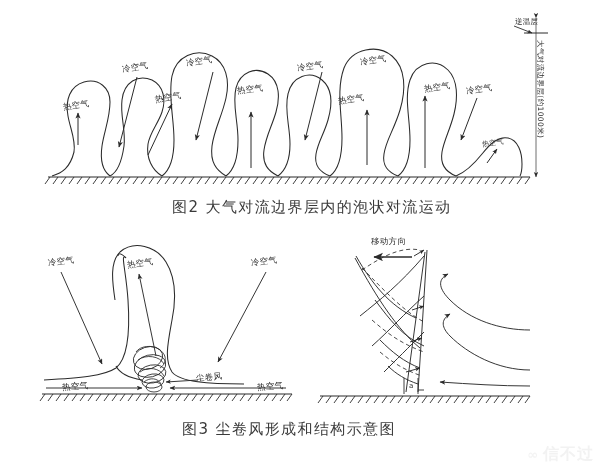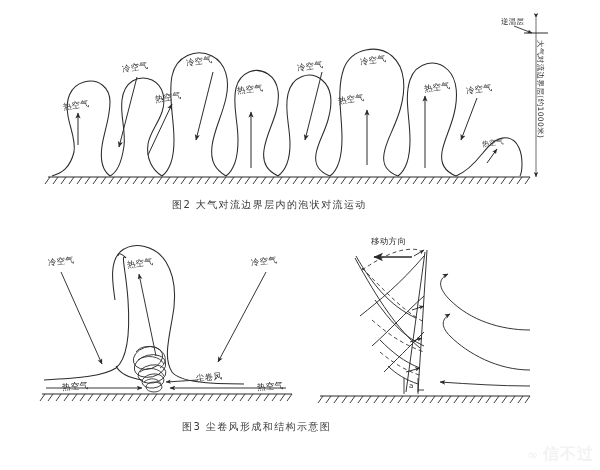--- a/index.html
+++ b/index.html
@@ -24,21 +24,21 @@
   }
   svg.canvas {
     position: absolute;
     left: 0; top: 0;
     width: 600px;
     height: 470px;
     display: block;
   }
   .cap {
     position: absolute;
-    font-size: 10px;
+    font-size: 15px;
     color: #3a3a3a;
     letter-spacing: 1.4px;
     white-space: nowrap;
     font-family: "DejaVu Sans", "Liberation Sans", sans-serif;
   }
   #cap-fig2 {
     left: 172px;
     top: 198px;
   }
   #cap-fig3 {
@@ -403,21 +403,21 @@
   <div class="lbl" style="left:186px; top:56px; transform:rotate(-8deg);">冷空气</div>
   <div class="lbl" style="left:155px; top:92px; transform:rotate(-10deg);">热空气</div>
   <div class="lbl" style="left:237px; top:84px; transform:rotate(-7deg);">热空气</div>
   <div class="lbl" style="left:297px; top:61px; transform:rotate(-8deg);">冷空气</div>
   <div class="lbl" style="left:360px; top:55px; transform:rotate(-8deg);">冷空气</div>
   <div class="lbl" style="left:338px; top:94px; transform:rotate(-8deg);">热空气</div>
   <div class="lbl" style="left:424px; top:82px; transform:rotate(-8deg);">热空气</div>
   <div class="lbl" style="left:466px; top:84px; transform:rotate(-8deg);">冷空气</div>
   <div class="lbl lbl-sm" style="left:482px; top:138px; transform:rotate(-8deg); font-size:7px;">热空气</div>
 
-  <div class="lbl lbl-sm" style="left:501px; top:17px;">逆温层</div>
+  <div class="lbl lbl-sm" style="left:515px; top:17px;">逆温层</div>
 
   <div class="rot-label" style="left:545px; top:40px;">大气对流边界层(约1000米)</div>
 
   <div class="cap" id="cap-fig2">图2   大气对流边界层内的泡状对流运动</div>
 
   <div class="lbl" style="left:48px; top:256px; transform:rotate(-7deg);">冷空气</div>
   <div class="lbl" style="left:127px; top:258px; transform:rotate(-8deg);">热空气</div>
   <div class="lbl" style="left:251px; top:256px; transform:rotate(-7deg);">冷空气</div>
   <div class="lbl" style="left:62px; top:381px; transform:rotate(-4deg);">热空气</div>
   <div class="lbl" style="left:257px; top:381px; transform:rotate(-4deg);">热空气</div>

